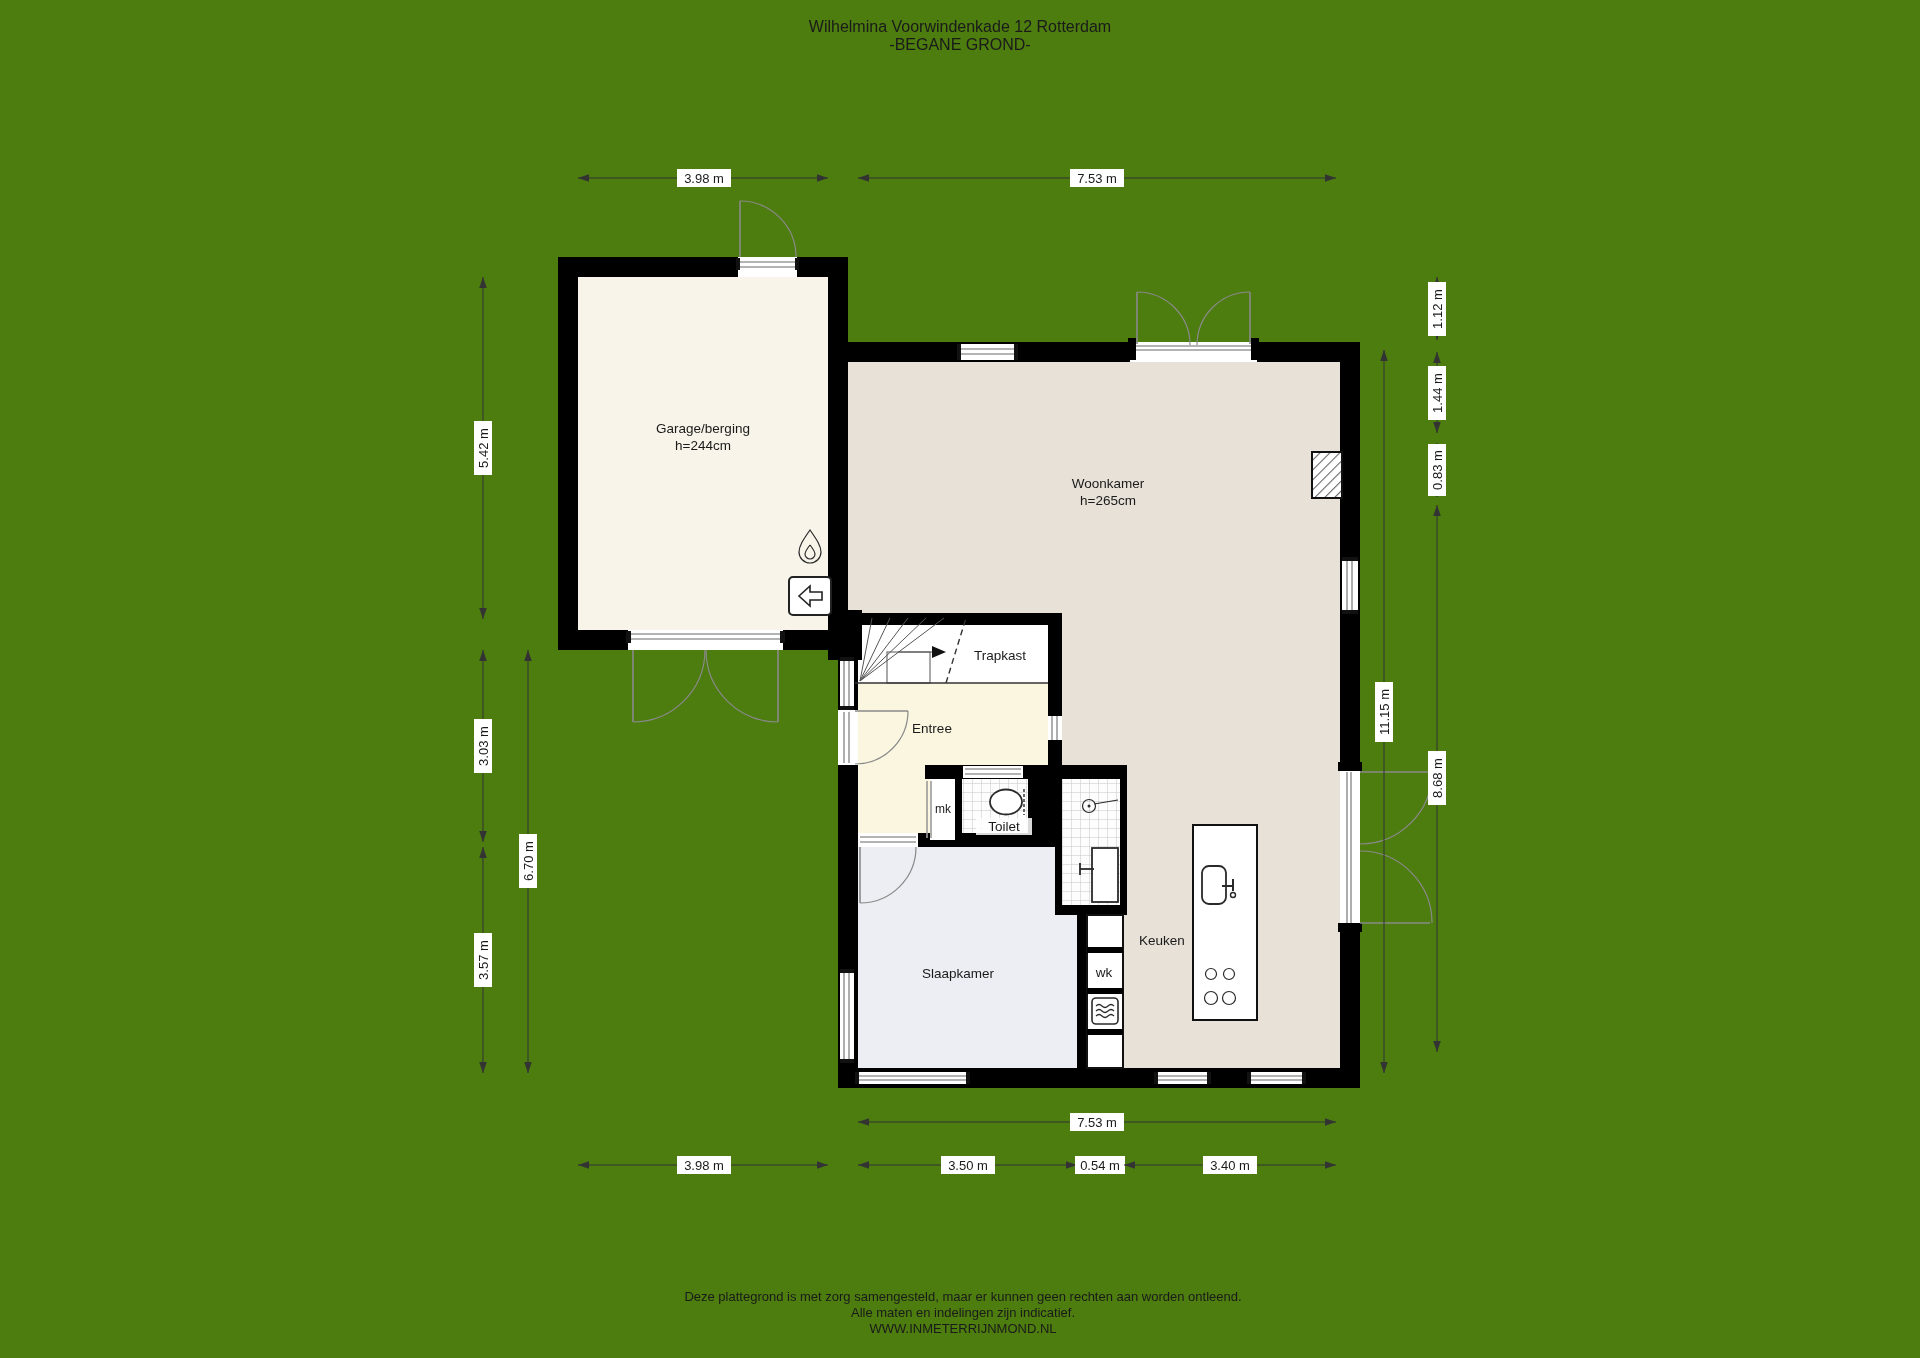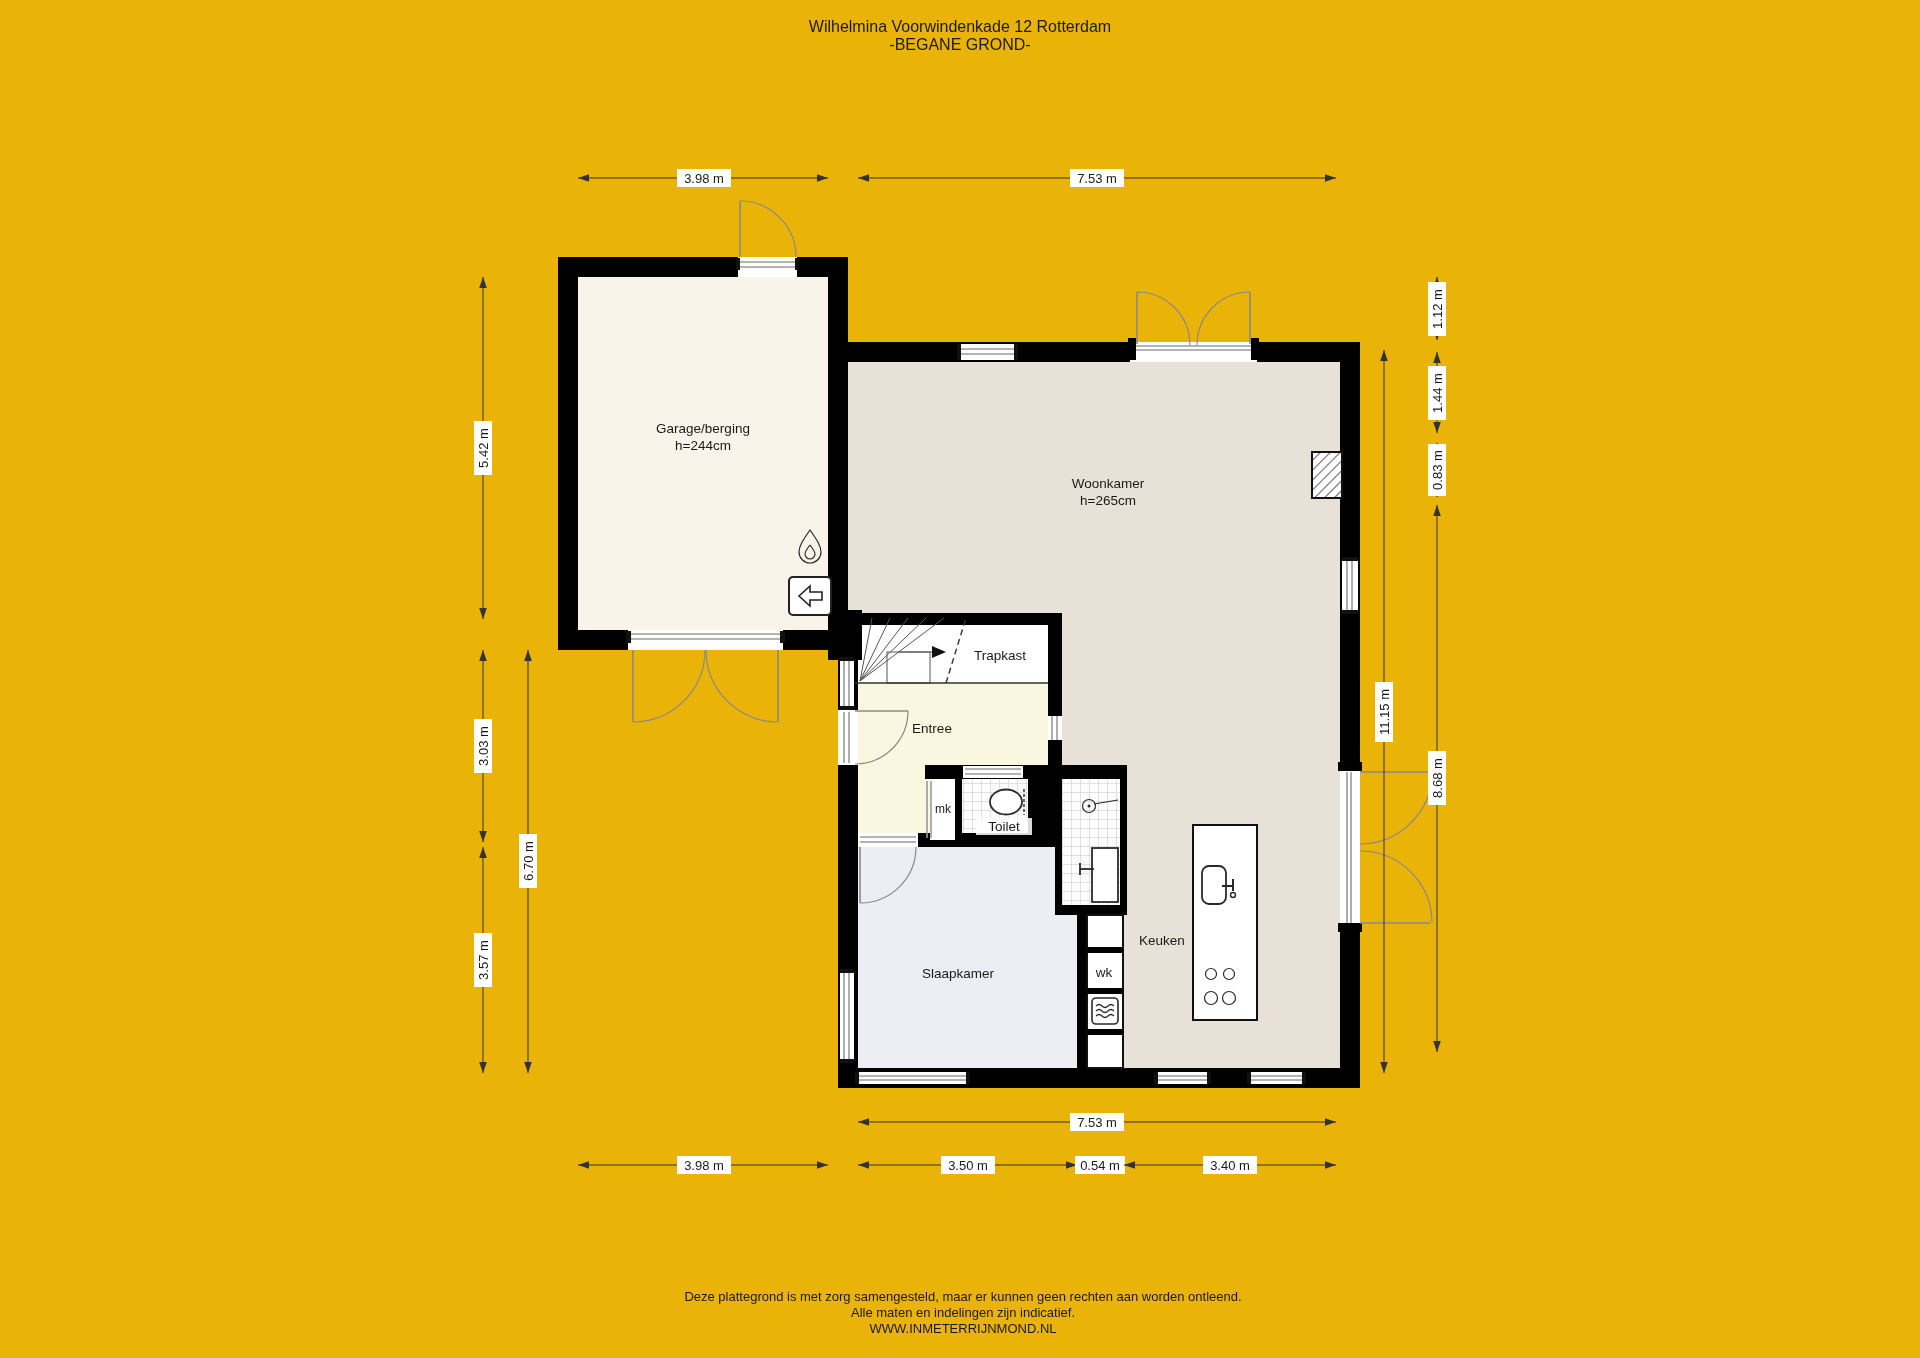--- a/index.html
+++ b/index.html
@@ -1,16 +1,16 @@
 <!DOCTYPE html>
 <html><head>
 <meta charset="utf-8">
 <style>
   html,body{margin:0;padding:0;background:#ffffff;}
-  .canvas{position:relative;width:1920px;height:1358px;background:#eab308;overflow:hidden;
+  .canvas{position:relative;width:1920px;height:1358px;background:#4d7c0f;overflow:hidden;
           font-family:"Liberation Sans", sans-serif;}
   svg text{font-family:"Liberation Sans", sans-serif;fill:#1a1a1a;}
   .title-text{font-size:16px;}
   .room-label{font-size:13.5px;}
   .room-label-sm{font-size:12px;}
   .dim-text{font-size:13px;}
   .footer-text{font-size:13px;}
   .wall{fill:#000000;}
   .dim-line{stroke:#333333;stroke-width:1;}
   .dim-head{fill:#333333;}

